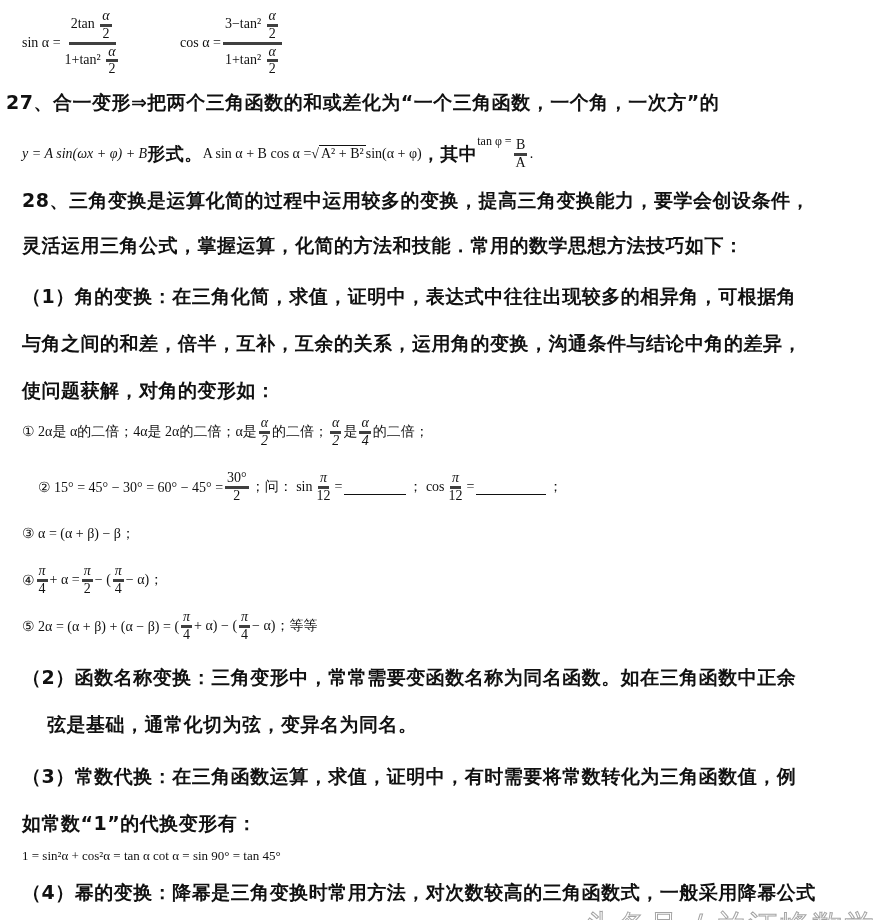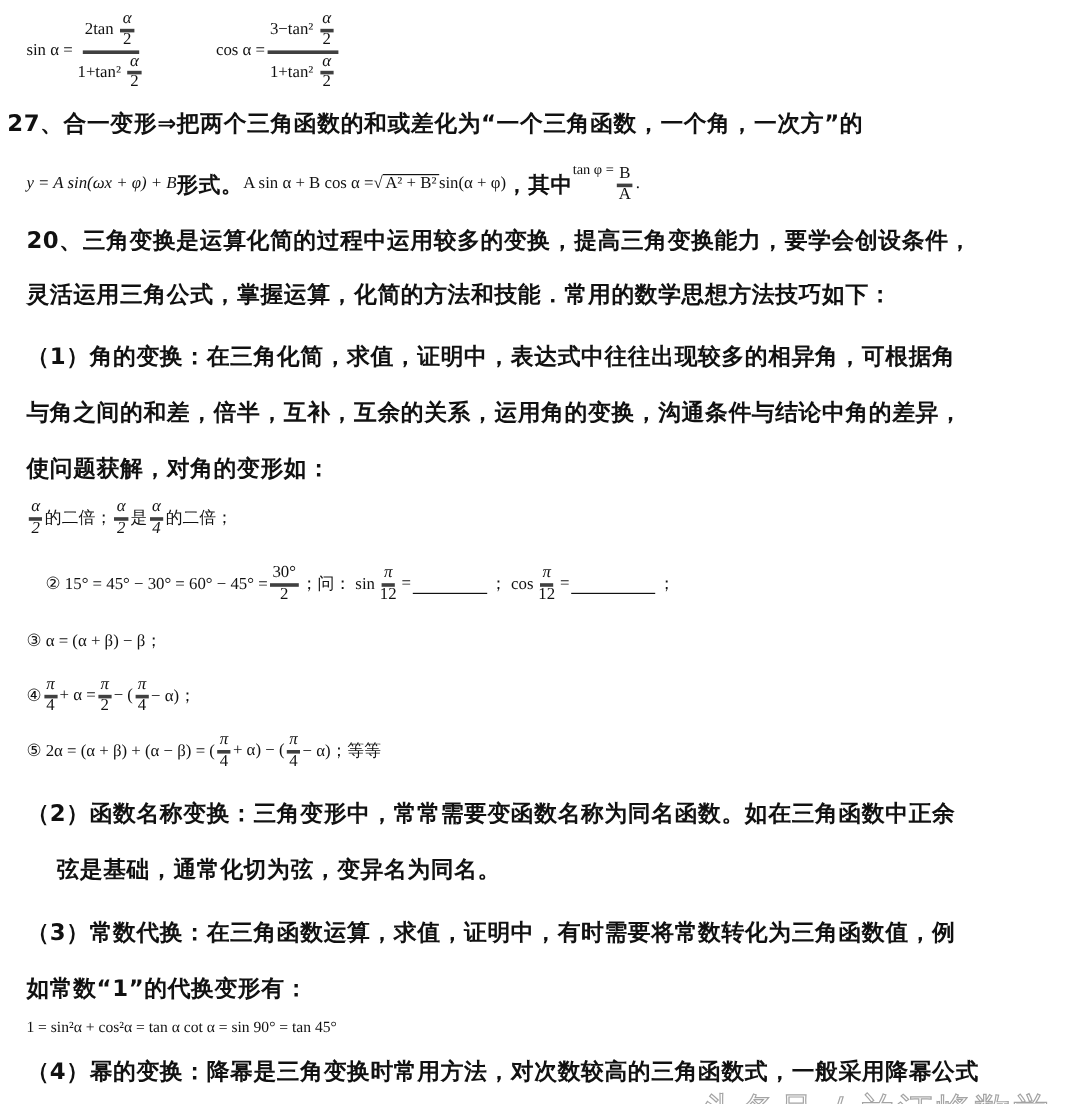--- a/index.html
+++ b/index.html
@@ -69,28 +69,29 @@
   <span> sin(α + φ)</span>
   <span class="bold" style="font-size:18px;">，其中</span>
   <span style="font-size:12px; align-self:flex-start;">tan φ =</span>
   <span class="frac">
       <span class="num">B</span>
       <span class="den">A</span>
     </span>
   <span>.</span>
 </div>
 
-<div class="abs bold" style="left:22px; top:188px;">20、三角变换是运算化简的过程中运用较多的变换，提高三角变换能力，要学会创设条件，</div>
+<div class="abs bold" style="left:22px; top:188px;">28、三角变换是运算化简的过程中运用较多的变换，提高三角变换能力，要学会创设条件，</div>
 <div class="abs bold" style="left:22px; top:233px;">灵活运用三角公式，掌握运算，化简的方法和技能．常用的数学思想方法技巧如下：</div>
 
 <div class="abs bold" style="left:22px; top:284px;">（1）角的变换：在三角化简，求值，证明中，表达式中往往出现较多的相异角，可根据角</div>
 <div class="abs bold" style="left:22px; top:331px;">与角之间的和差，倍半，互补，互余的关系，运用角的变换，沟通条件与结论中角的差异，</div>
 <div class="abs bold" style="left:22px; top:378px;">使问题获解，对角的变形如：</div>
 
 <div class="abs mathline" style="left:22px; top:412px; height:40px;">
+  <span>① 2α是 α的二倍；4α是 2α的二倍；α是</span>
   <span class="frac it">
       <span class="num">α</span>
       <span class="den">2</span>
     </span>
   <span>的二倍；</span>
   <span class="frac it">
       <span class="num">α</span>
       <span class="den">2</span>
     </span>
   <span>是</span>

